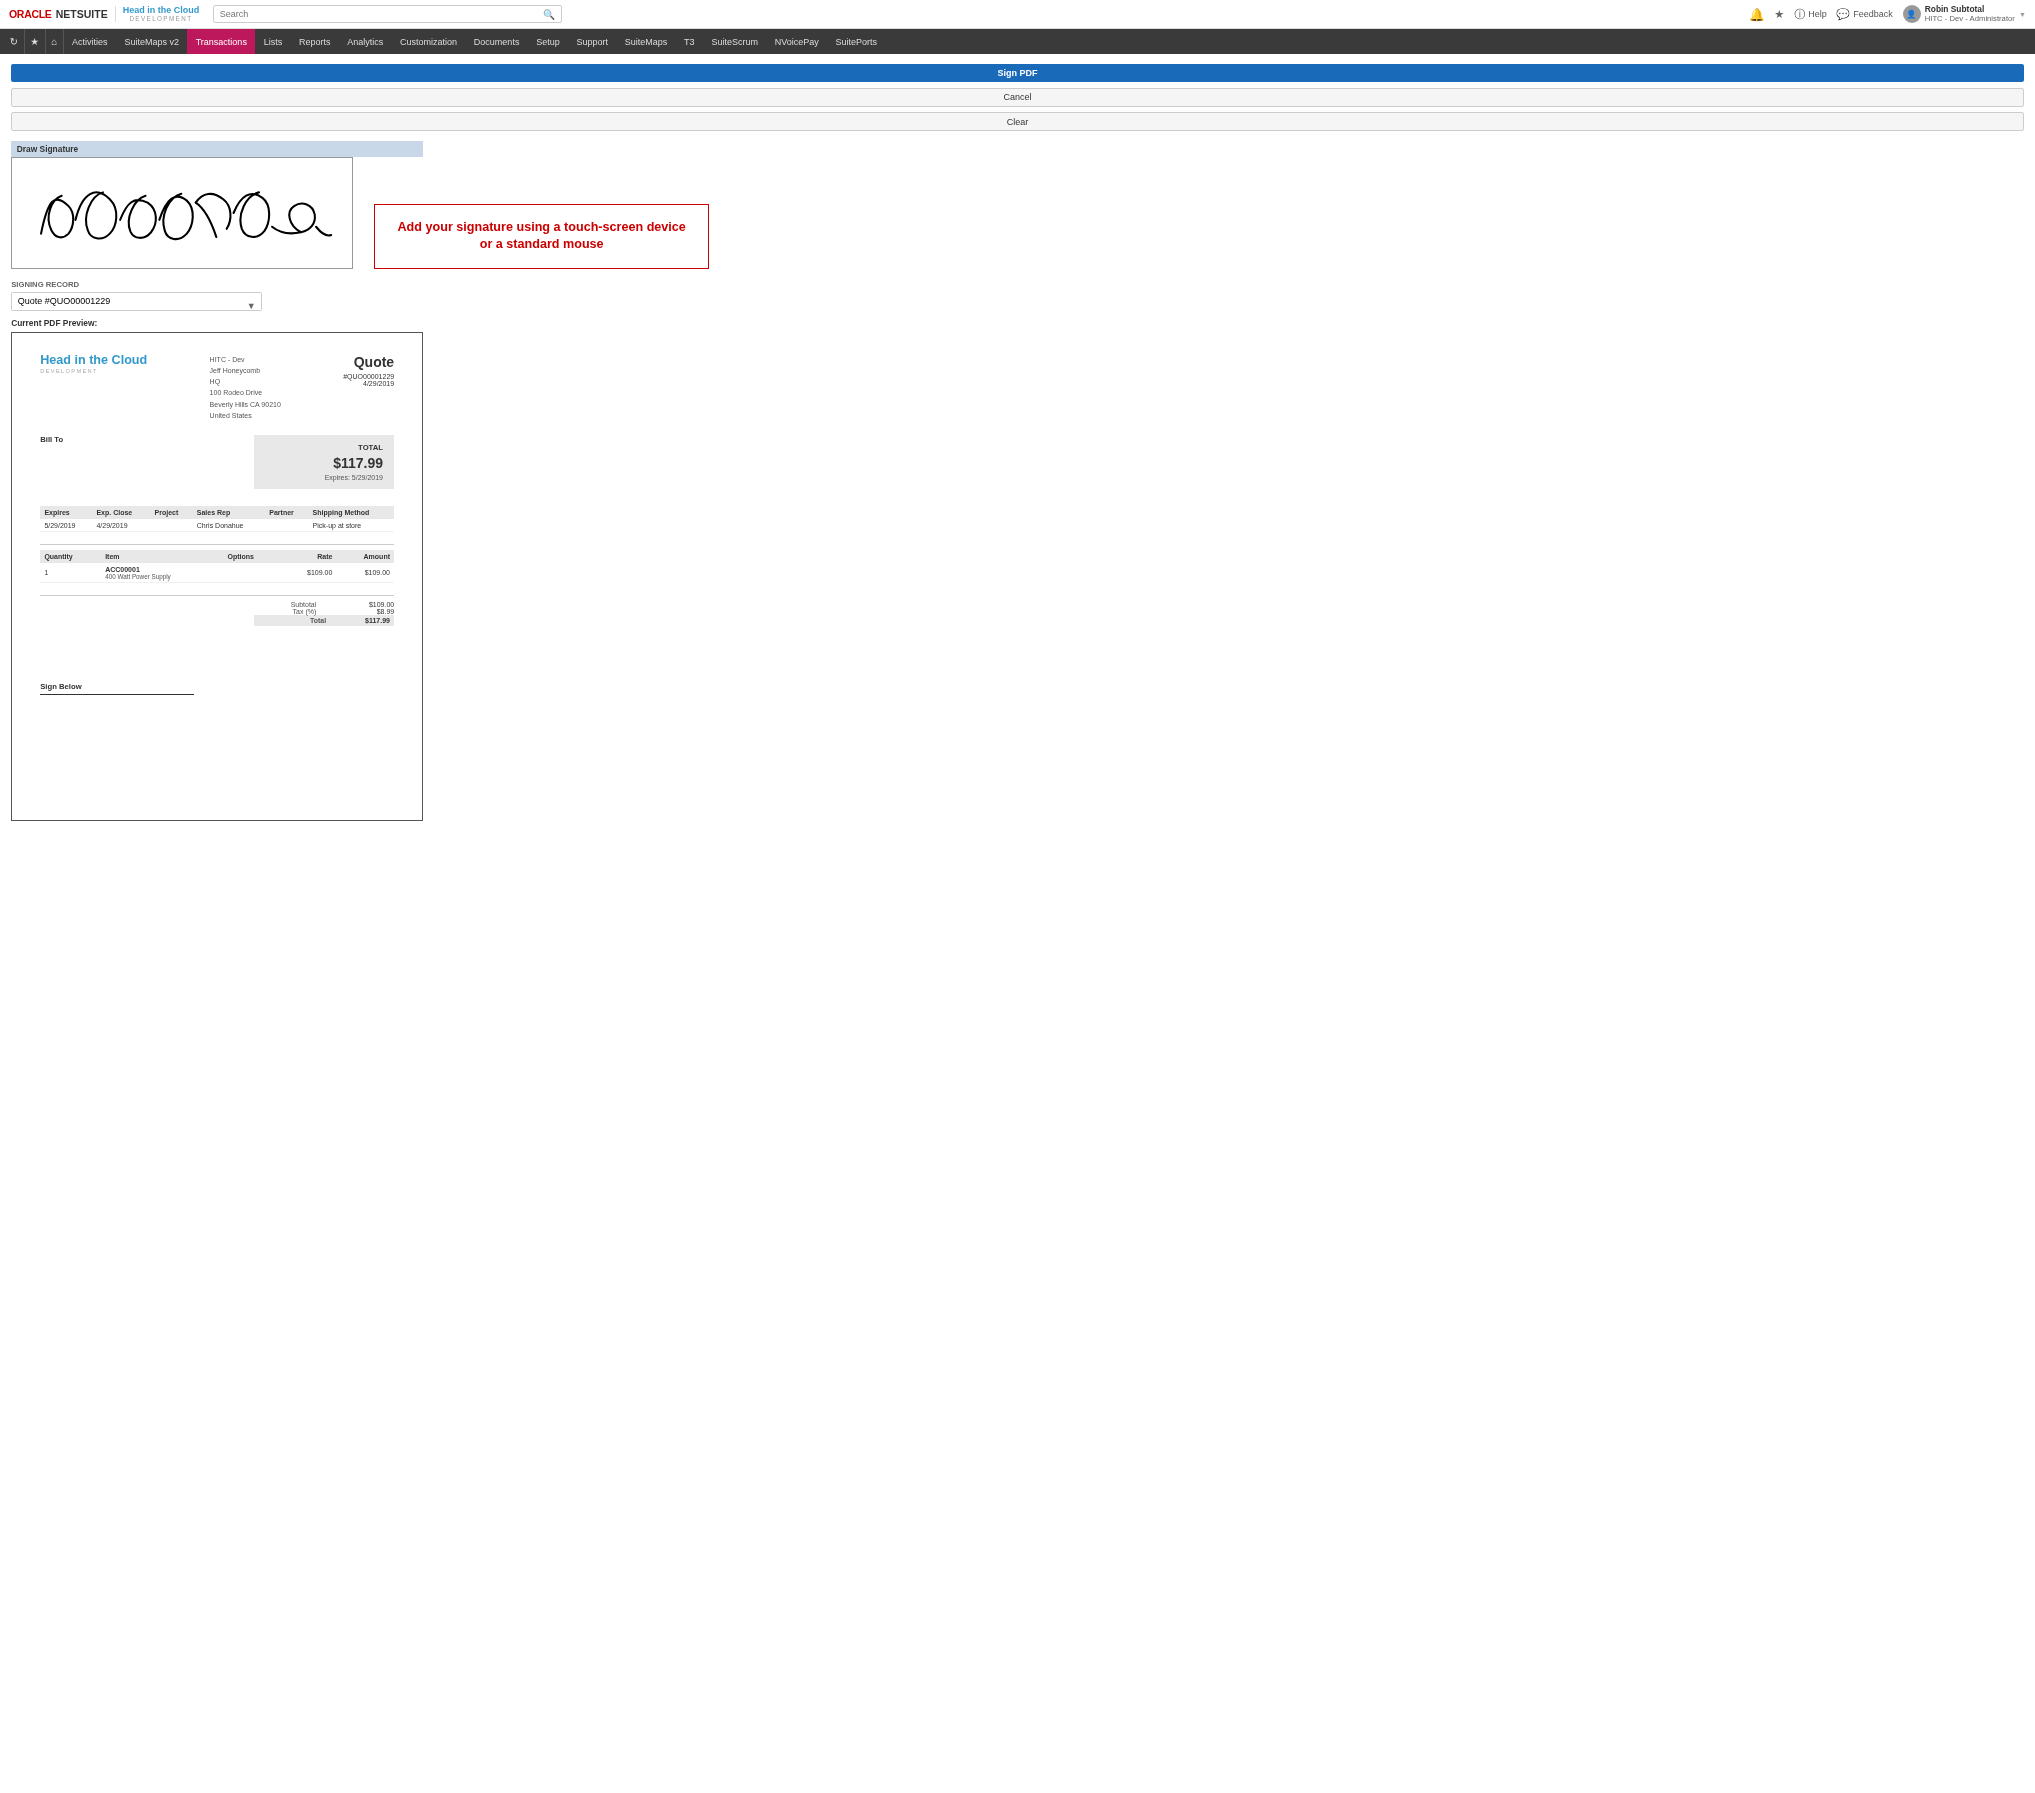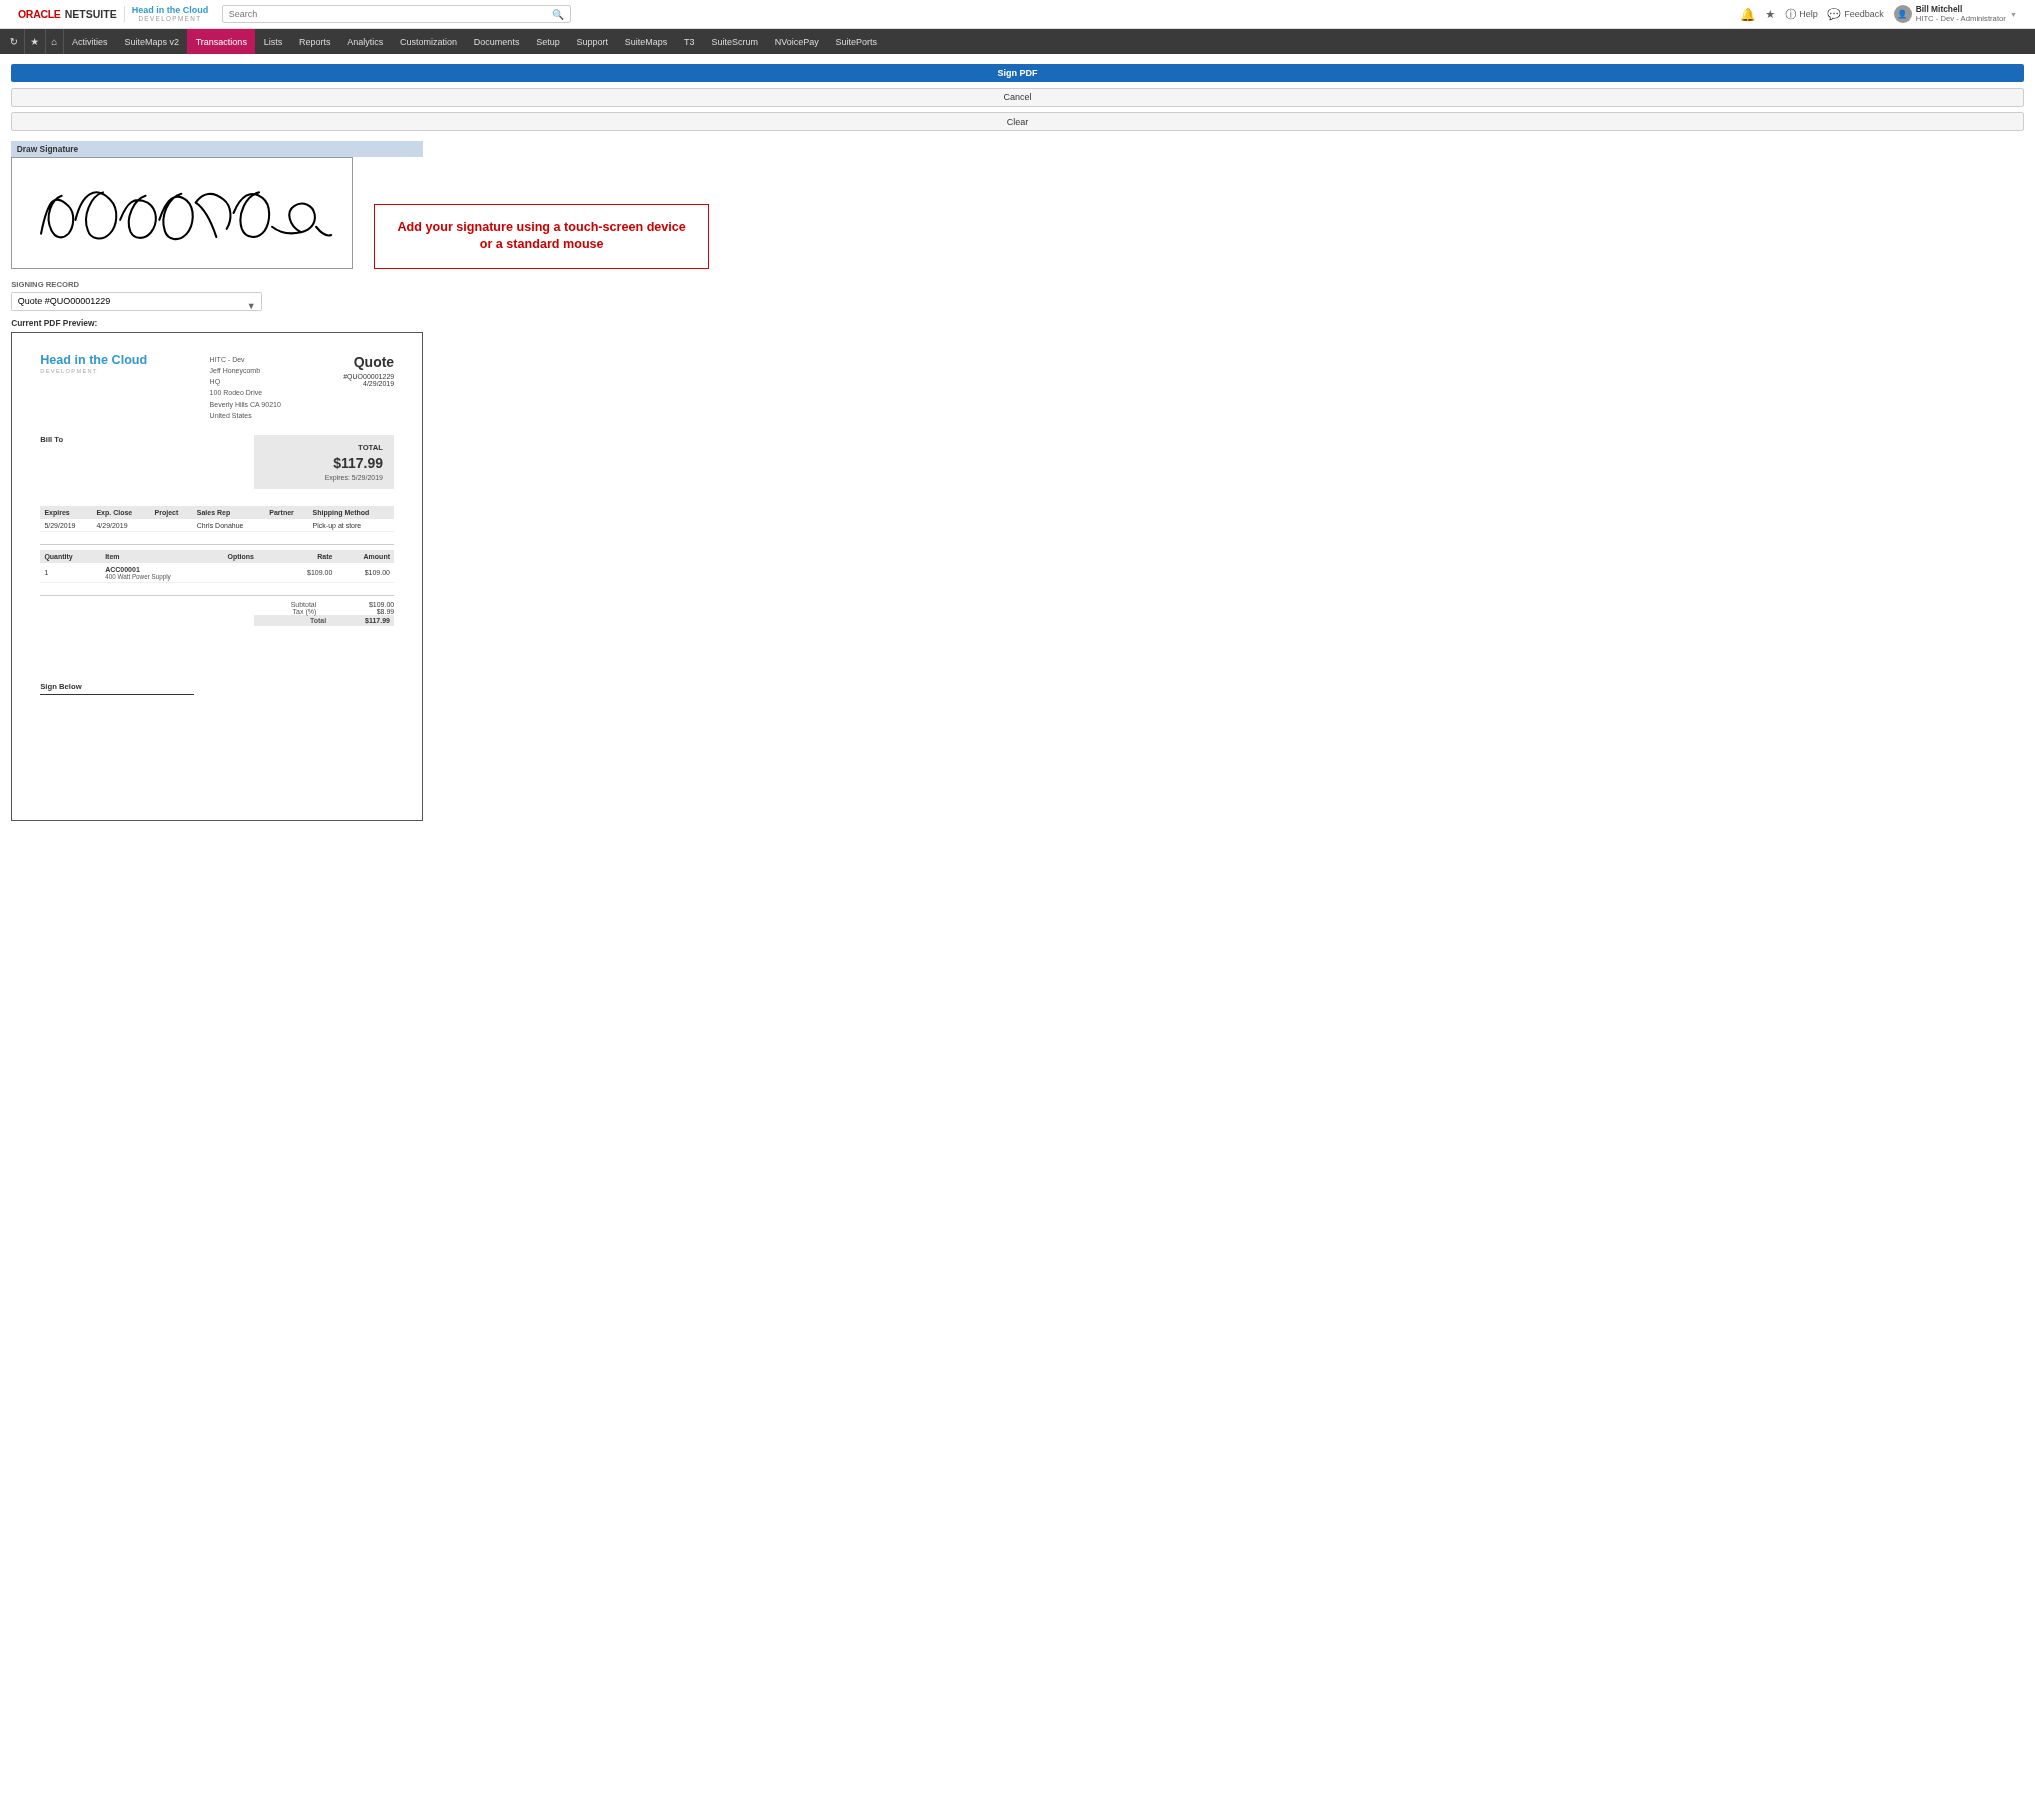--- a/index.html
+++ b/index.html
@@ -3,21 +3,21 @@
   <meta charset="utf-8">
   <style>
     * { box-sizing: border-box; margin: 0; padding: 0; }
     body { font-family: Arial, sans-serif; font-size: 9px; background: #f0f0f0; color: #333; }
 
     
     .top-header {
       display: flex;
       align-items: center;
       background: #fff;
-      padding: 0 18px;
+      padding: 0 9px;
       height: 29px;
       border-bottom: 0.7px solid #ddd;
       gap: 7px;
     }
     .logo-area {
       display: flex;
       align-items: center;
       gap: 4.2px;
       flex-shrink: 0;
     }
@@ -452,21 +452,21 @@
       <span style="font-size:11.2px;">ⓘ</span>
       <span>Help</span>
     </a>
     <a class="header-icon-btn">
       <span style="font-size:11.2px;">💬</span>
       <span>Feedback</span>
     </a>
     <div class="user-area">
       <div class="user-avatar">👤</div>
       <div class="user-info">
-        <div class="user-name">Bill Mitchell</div>
+        <div class="user-name">Robin Subtotal</div>
         <div class="user-role">HITC - Dev - Administrator</div>
       </div>
       <span style="color:#999;font-size:7px;">▼</span>
     </div>
   </div>
 </div>
 
 <div class="nav-bar">
   <div class="nav-icon-btn" title="Recent">↻</div>
   <div class="nav-icon-btn" title="Favorites">★</div>

